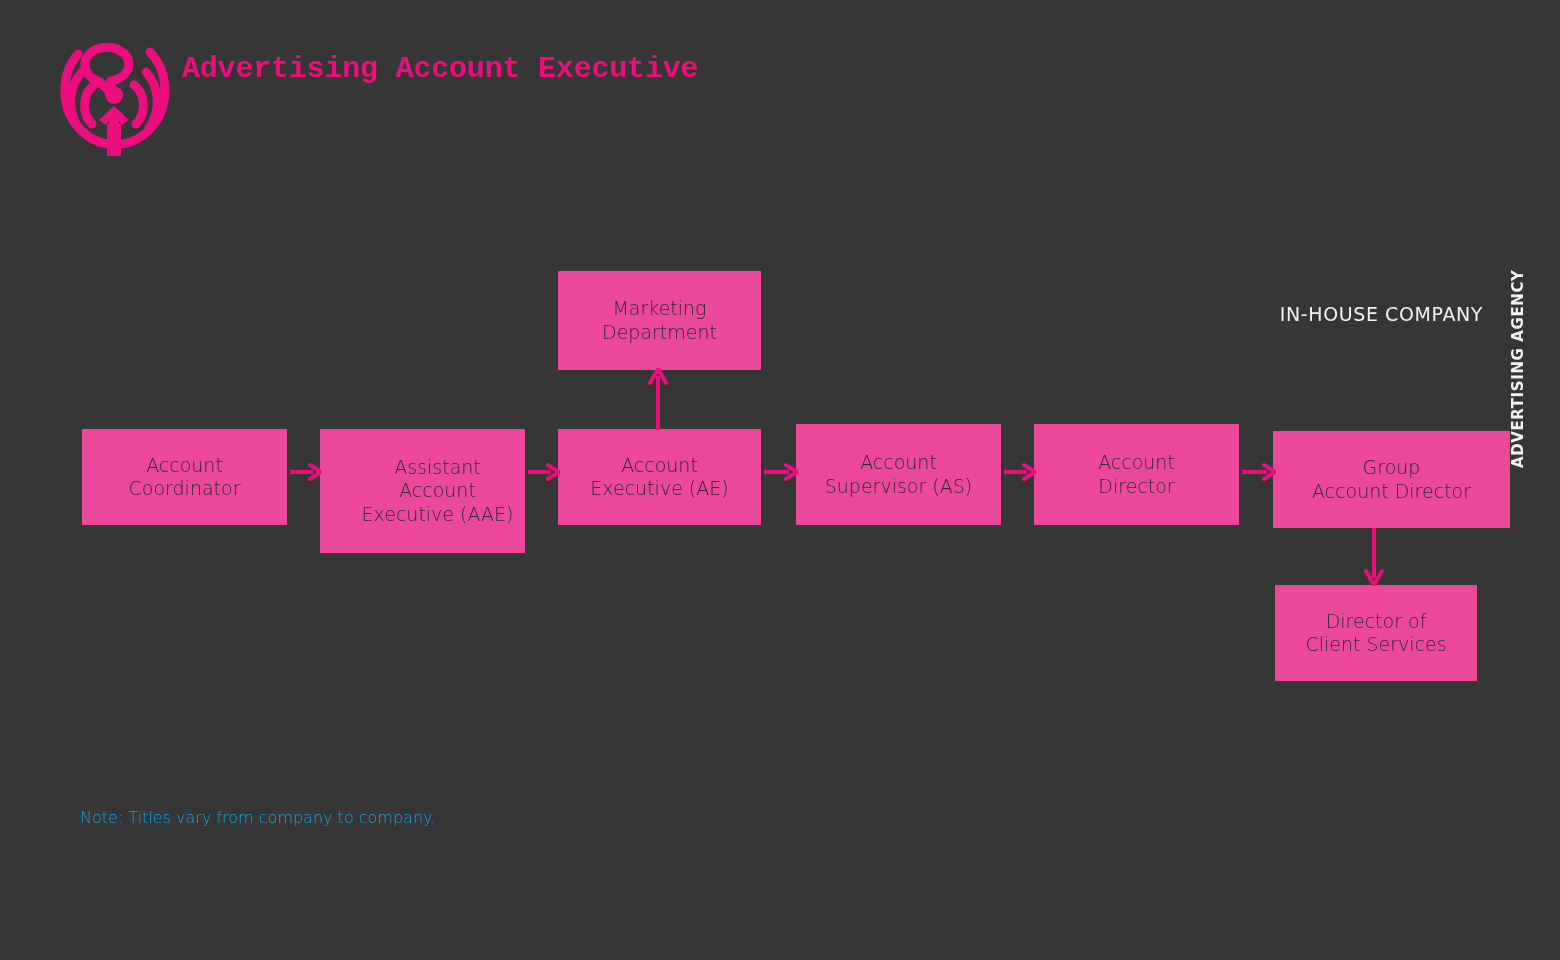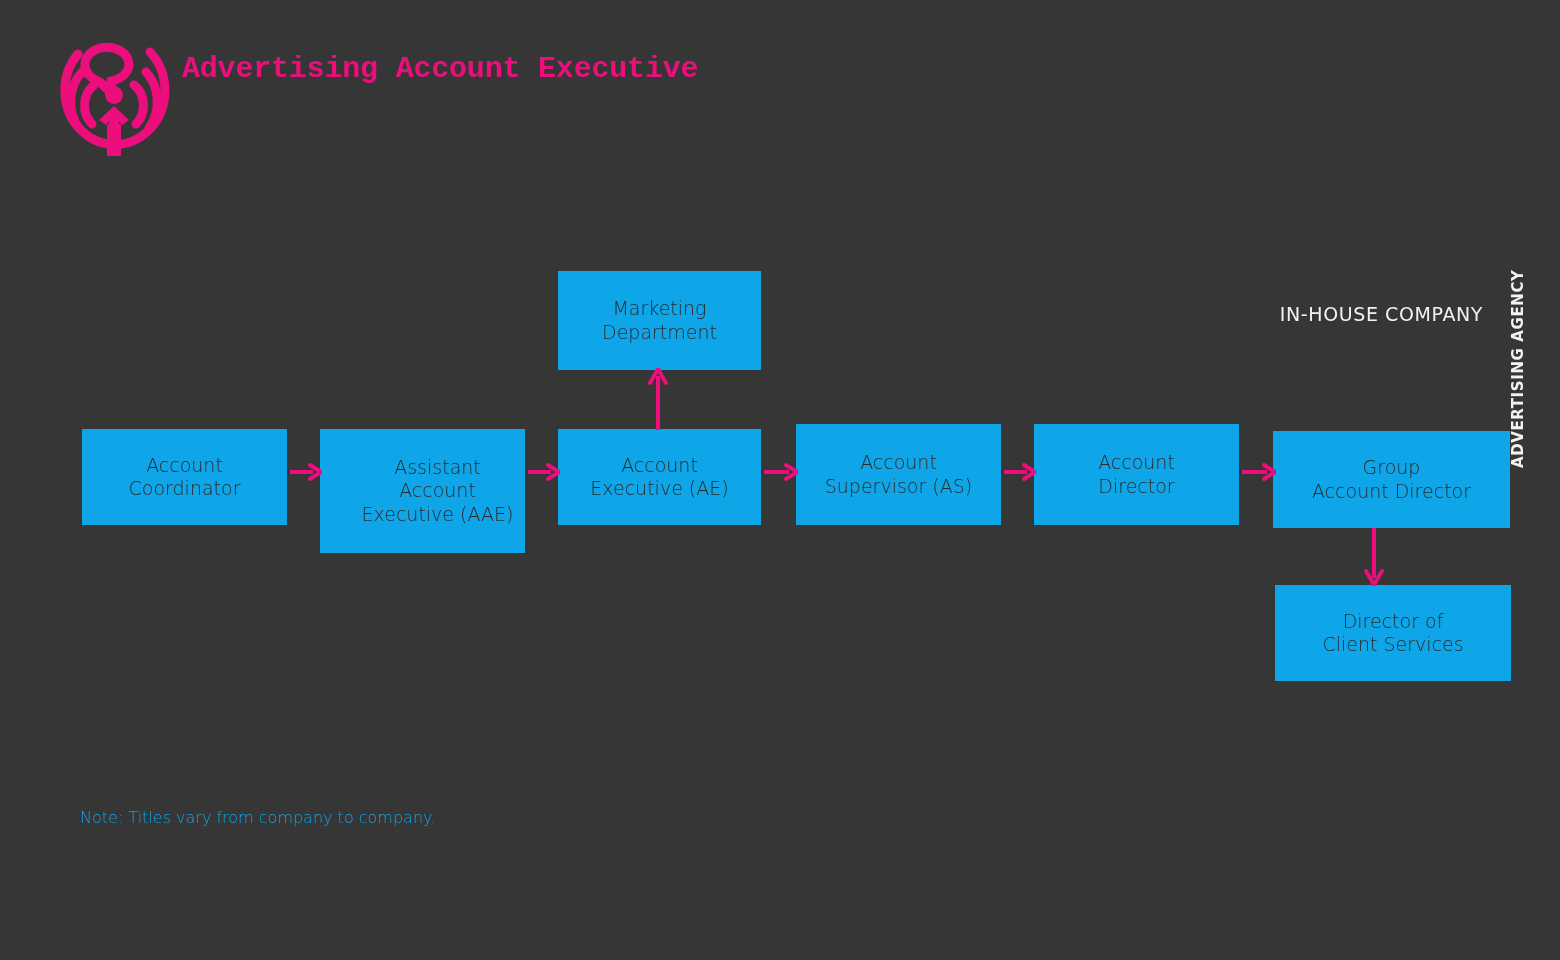--- a/index.html
+++ b/index.html
@@ -57,21 +57,21 @@
   
   #chart-area {
     position: absolute;
     left: 0;
     top: 0;
     width: 1560px;
     height: 960px;
   }
   .node-box {
     position: absolute;
-    background: #0ea5e9;
+    background: #ec4899;
     box-sizing: border-box;
     display: flex;
     align-items: center;
     justify-content: center;
     text-align: center;
     color: #2B2B2B;
     font-family: "DejaVu Sans", sans-serif;
     font-weight: 300;
     font-size: 19px;
     line-height: 1.22;
@@ -79,21 +79,21 @@
     white-space: pre-line;
   }
 
   #node-account-coordinator   { left: 82px;   top: 429px; width: 205px; height: 96px; }
   #node-assistant-ae          { left: 320px;  top: 429px; width: 205px; height: 124px; padding-left: 36px; }
   #node-account-executive     { left: 558px;  top: 429px; width: 203px; height: 96px; }
   #node-account-supervisor    { left: 796px;  top: 424px; width: 205px; height: 101px; }
   #node-account-director      { left: 1034px; top: 424px; width: 205px; height: 101px; }
   #node-group-account-dir     { left: 1273px; top: 431px; width: 237px; height: 97px; }
   #node-marketing-department  { left: 558px;  top: 271px; width: 203px; height: 99px; }
-  #node-director-client-svcs  { left: 1275px; top: 585px; width: 236px; height: 96px; }
+  #node-director-client-svcs  { left: 1275px; top: 585px; width: 202px; height: 96px; }
 
   
   .arrow {
     position: absolute;
   }
   .arrow svg { display: block; }
 
   #arrow-ac-to-aae   { left: 290px;  top: 462px; }
   #arrow-aae-to-ae   { left: 528px;  top: 462px; }
   #arrow-ae-to-as    { left: 764px;  top: 462px; }

